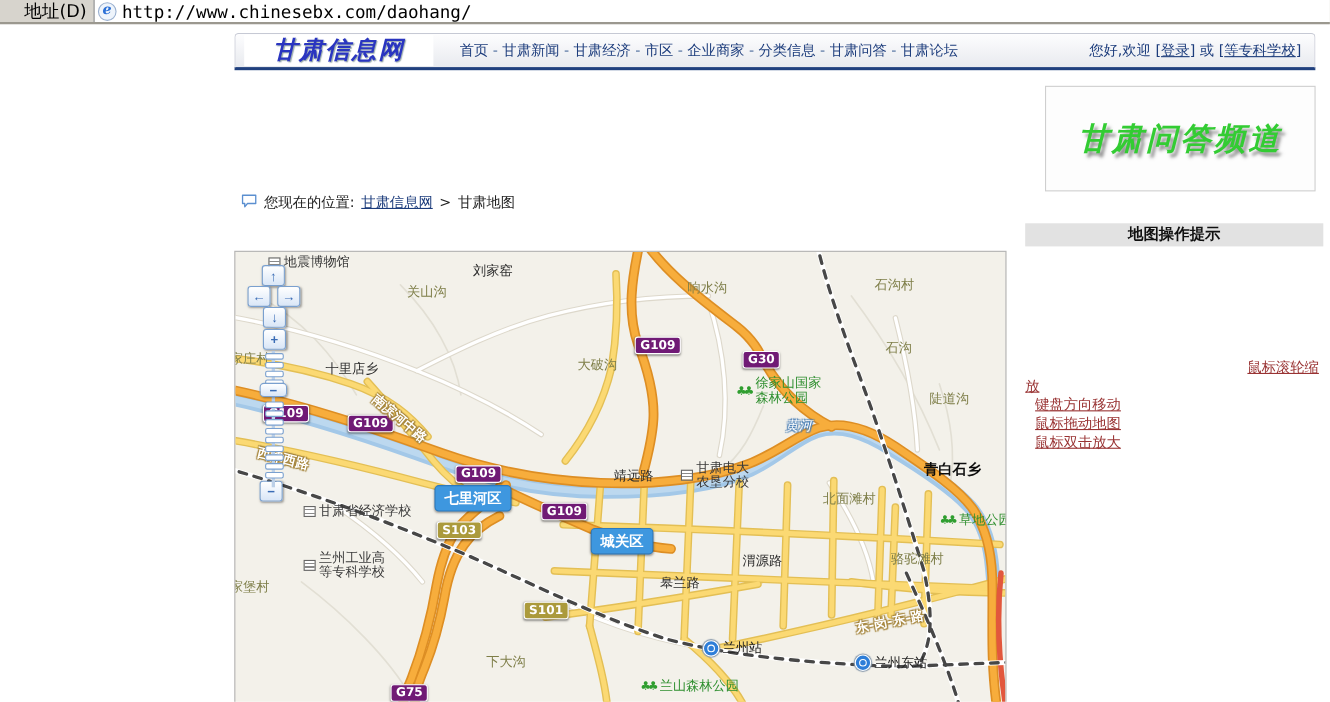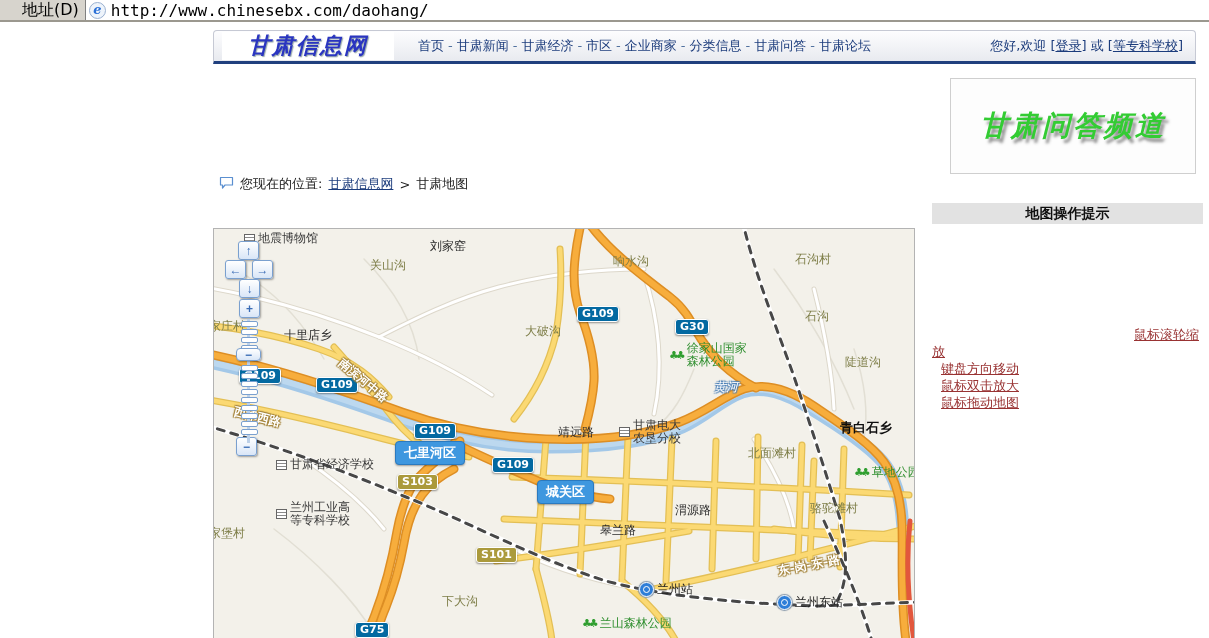--- a/index.html
+++ b/index.html
@@ -75,21 +75,21 @@
   .p-station{color:#222}
   .tree{color:#2f9e2f;font-size:11px;letter-spacing:-3px;margin-right:4px}
   .bld-icon{display:inline-block;width:9px;height:8px;border:1px solid #666;margin-right:3px;
             background:repeating-linear-gradient(180deg,#fff 0 2px,#8a8a8a 2px 3px)}
   .rail-icon{display:inline-block;width:13px;height:13px;border-radius:50%;background:#2e7ed8;
              border:1px solid #fff;box-shadow:0 0 1px 1px #8899aa;margin-right:3px;position:relative;flex:none}
   .rail-core{position:absolute;left:3px;top:3px;width:5px;height:5px;border:1px solid #fff;border-radius:50%}
 
   .badge{position:absolute;color:#fff;font-weight:bold;font-size:11px;height:14px;line-height:14px;
          padding:0 4px;border:1px solid #fff;border-radius:3px;box-shadow:0 1px 2px rgba(0,0,0,.4);white-space:nowrap}
-  .badge-g{background:#0369a1}
+  .badge-g{background:#701a75}
   .badge-s{background:#ab9a3c}
   .badge-district{position:absolute;background:#3e97df;color:#fff;font-weight:bold;font-size:13px;
          padding:2px 8px;border:1px solid #2b7abf;border-radius:4px;box-shadow:0 1px 2px rgba(0,0,0,.35);white-space:nowrap}
 
   .roadname{position:absolute;color:#fff;font-size:12px;font-weight:bold;white-space:nowrap;
             text-shadow:1px 1px 1px #a5853c,-1px -1px 1px #a5853c,1px -1px 1px #a5853c,-1px 1px 1px #a5853c;
             transform-origin:left center}
   .riverlabel{position:absolute;color:#fff;font-size:12px;font-style:italic;white-space:nowrap;
             text-shadow:1px 1px 1px #4a7fb5,-1px -1px 1px #4a7fb5,1px -1px 1px #4a7fb5,-1px 1px 1px #4a7fb5}
 
@@ -135,22 +135,22 @@
   <a class="bc-link">甘肃信息网</a>
   <span>&gt;</span>
   <span>甘肃地图</span>
 </div>
 
 <div class="tips-title">地图操作提示</div>
 <div class="tips">
   <p><a>鼠标滚轮缩放</a></p>
   <div>
       <a class="tip-block">键盘方向移动</a>
+      <a class="tip-block">鼠标拖动地图</a>
       <a class="tip-block">鼠标双击放大</a>
-      <a class="tip-block">鼠标拖动地图</a>
     </div>
 </div>
 
 <div class="map">
   <svg width="700" height="410" viewBox="0 0 700 410">
     <defs>
       <path id="m1" d="M -10,58 C 50,68 110,86 165,108 C 210,126 248,146 278,166"></path>
       <path id="m2" d="M 165,108 C 200,90 240,70 285,58 C 330,46 380,40 430,40"></path>
       <path id="m3" d="M 430,45 C 445,90 450,140 440,185"></path>
       <path id="m4" d="M 90,230 C 120,250 150,275 170,300"></path>
@@ -274,30 +274,30 @@
       <div class="place p-museum" style="left: 30px; top: 3px;">
         <span class="bld-icon"></span>
         <span>地震博物馆</span>
       </div>
       <div class="place p-town" style="left: 216px; top: 11px;">
         <span>刘家窑</span>
       </div>
       <div class="place p-village" style="left: 139px; top: 30px; margin-left: 17px;">
         <span>关山沟</span>
       </div>
-      <div class="place p-village" style="left: 399px; top: 26px;">
+      <div class="place p-village" style="left: 411px; top: 26px;">
         <span>响水沟</span>
       </div>
       <div class="place p-village" style="left: 581px; top: 24px;">
         <span>石沟村</span>
       </div>
       <div class="place p-village" style="left: 591px; top: 81px;">
         <span>石沟</span>
       </div>
-      <div class="place p-town" style="left: 70px; top: 100px;">
+      <div class="place p-town" style="left: 82px; top: 100px;">
         <span>十里店乡</span>
       </div>
       <div class="place p-village" style="left: 311px; top: 96px;">
         <span>大破沟</span>
       </div>
       <div class="place p-park" style="left: 455px; top: 113px;">
         <span class="tree">♣♣</span>
         <span>徐家山国家<br>森林公园</span>
       </div>
       <div class="place p-village" style="left: 631px; top: 127px;">

